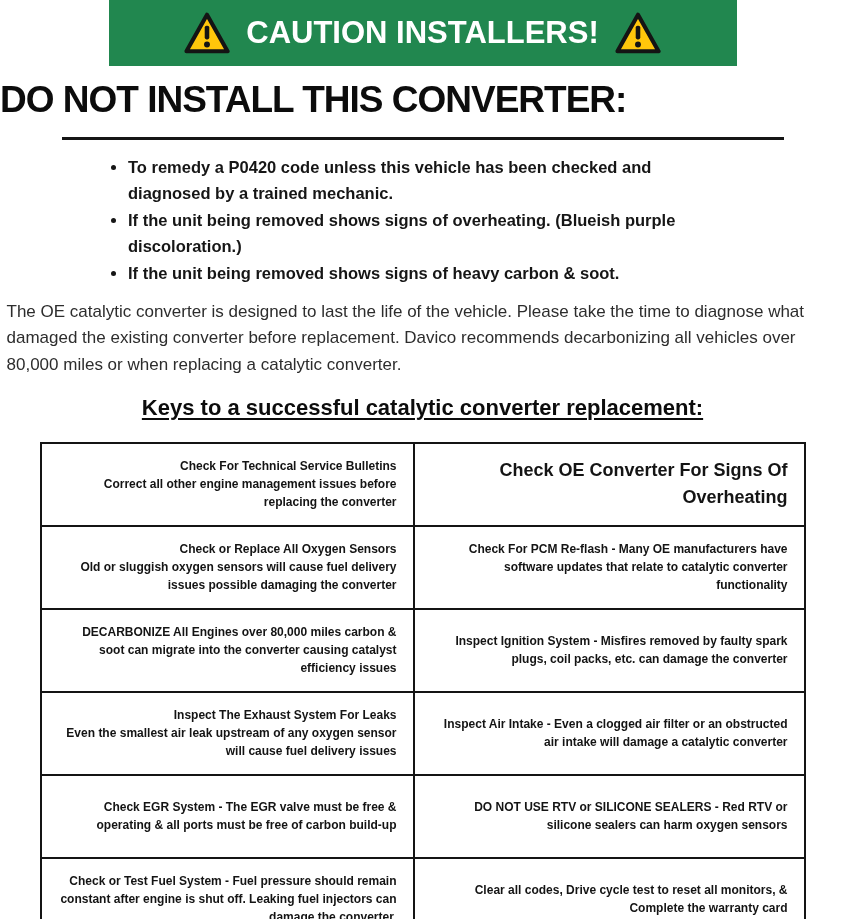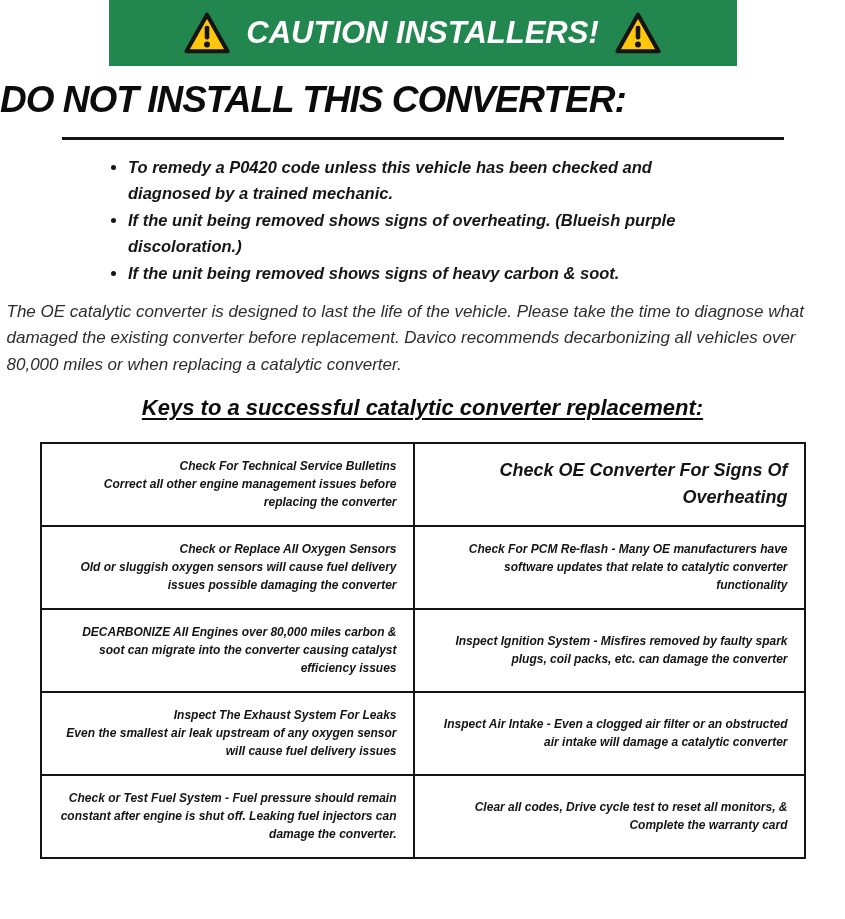--- a/index.html
+++ b/index.html
@@ -8,21 +8,20 @@
     background: #ffffff;
     font-family: "Liberation Sans", sans-serif;
     color: #111111;
   }
   .page {
     position: relative;
     width: 845px;
     height: 919px;
     background: #ffffff;
     overflow: hidden;
-    font-style: italic;
   }
 
   
   .banner {
     width: 628px;
     height: 66px;
     margin: 0 auto;
     background: #21874F;
     display: flex;
     align-items: center;
@@ -168,20 +167,24 @@
       <tr>
         <td class="col-left">DECARBONIZE All Engines over 80,000 miles carbon &amp; soot can migrate into the converter causing catalyst efficiency issues</td>
         <td>Inspect Ignition System - Misfires removed by faulty spark plugs, coil packs, etc. can damage the converter</td>
       </tr>
       <tr>
         <td class="col-left">Inspect The Exhaust System For Leaks
 Even the smallest air leak upstream of any oxygen sensor will cause fuel delivery issues</td>
         <td>Inspect Air Intake - Even a clogged air filter or an obstructed air intake will damage a catalytic converter</td>
       </tr>
       <tr>
+        <td class="col-left">Check EGR System - The EGR valve must be free &amp; operating &amp; all ports must be free of carbon build-up</td>
+        <td>DO NOT USE RTV or SILICONE SEALERS - Red RTV or silicone sealers can harm oxygen sensors</td>
+      </tr>
+      <tr>
         <td class="col-left">Check or Test Fuel System - Fuel pressure should remain constant after engine is shut off.  Leaking fuel injectors can damage the converter.</td>
         <td>Clear all codes,  Drive cycle test to reset all monitors, &amp;
 Complete the warranty card</td>
       </tr>
     </tbody>
   </table>
 
 </div>
 
 </body></html>

